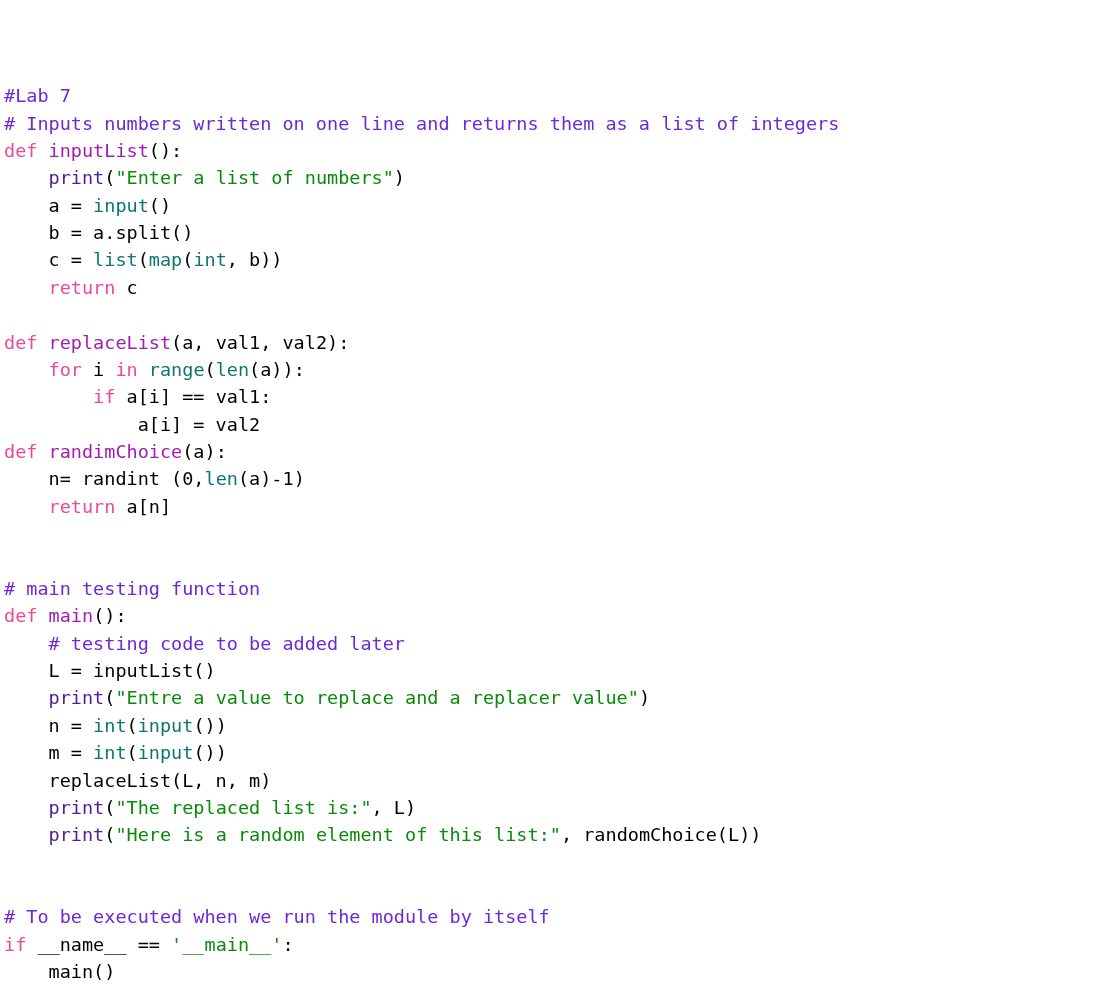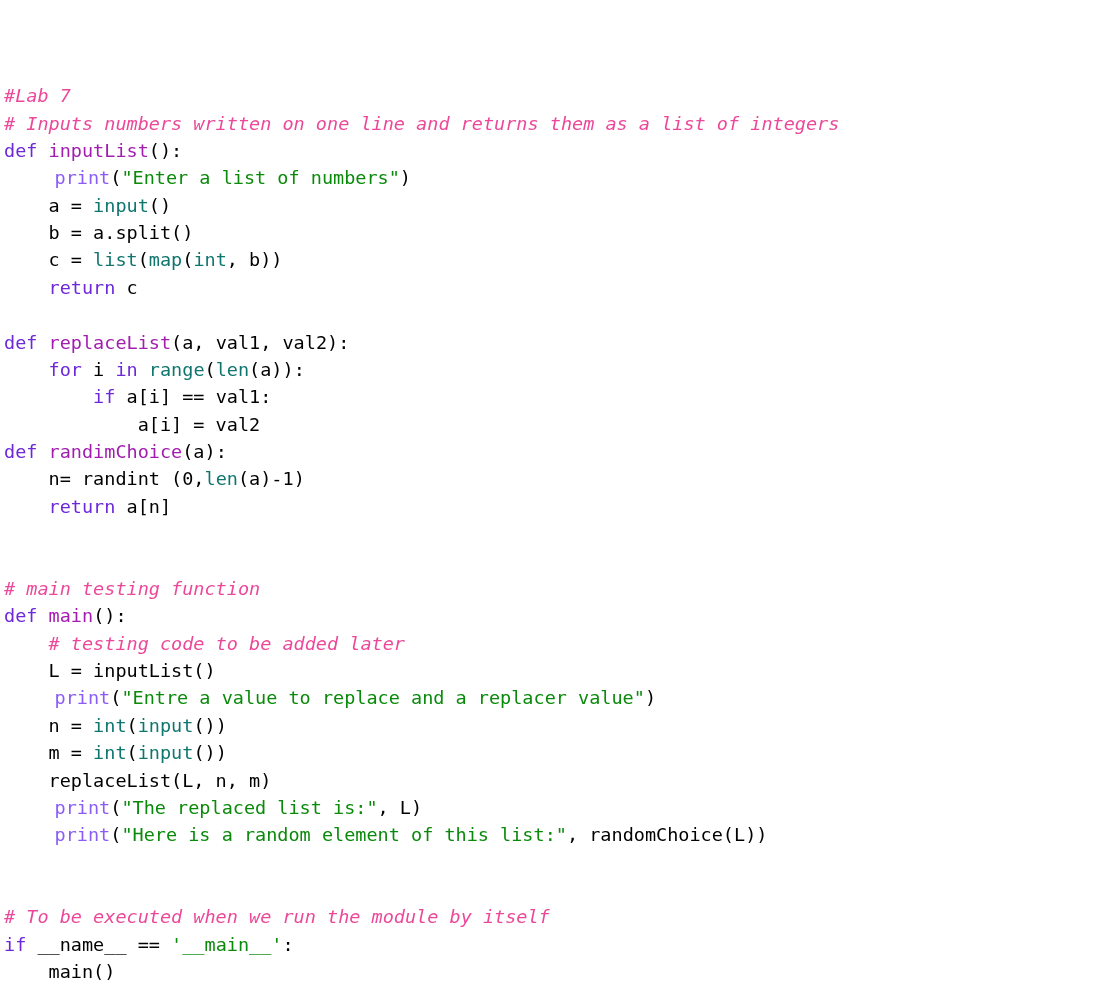--- a/index.html
+++ b/index.html
@@ -5,24 +5,24 @@
     body {
       font-family: Menlo, Monaco, Consolas, monospace;
       font-size: 18.5px;
       line-height: 1.48;
       background: #fff;
       color: #000;
       margin: 0;
       padding: 0 0 0 4px;
       white-space: pre;
     }
-    .c-comment { color: #ec4899; font-style: italic; }
-    .c-keyword { color: #6d28d9; }
+    .c-comment { color: #6d28d9; }
+    .c-keyword { color: #ec4899; }
     .c-defname { color: #a21caf; }
-    .c-print   { color: #8b5cf6; margin-left: 6px; }
+    .c-print   { color: #4c1d95; }
     .c-string  { color: #0a8a0a; }
     .c-builtin { color: #0f766e; }
     .c-num     { color: #000; }
   </style>
 </head>
 <body>
 
 
 <div id="code-block"><div><span class="c-comment">#Lab 7</span></div><div><span class="c-comment"># Inputs numbers written on one line and returns them as a list of integers</span></div><div><span class="c-keyword">def</span><span> </span><span class="c-defname">inputList</span><span>():</span></div><div><span>    </span><span class="c-print">print</span><span>(</span><span class="c-string">"Enter a list of numbers"</span><span>)</span></div><div><span>    a = </span><span class="c-builtin">input</span><span>()</span></div><div><span>    b = a.split()</span></div><div><span>    c = </span><span class="c-builtin">list</span><span>(</span><span class="c-builtin">map</span><span>(</span><span class="c-builtin">int</span><span>, b))</span></div><div><span>    </span><span class="c-keyword">return</span><span> c</span></div><div>&nbsp;</div><div><span class="c-keyword">def</span><span> </span><span class="c-defname">replaceList</span><span>(a, val1, val2):</span></div><div><span>    </span><span class="c-keyword">for</span><span> i </span><span class="c-keyword">in</span><span> </span><span class="c-builtin">range</span><span>(</span><span class="c-builtin">len</span><span>(a)):</span></div><div><span>        </span><span class="c-keyword">if</span><span> a[i] == val1:</span></div><div><span>            a[i] = val2</span></div><div><span class="c-keyword">def</span><span> </span><span class="c-defname">randimChoice</span><span>(a):</span></div><div><span>    n= randint (</span><span class="c-num">0</span><span>,</span><span class="c-builtin">len</span><span>(a)-</span><span class="c-num">1</span><span>)</span></div><div><span>    </span><span class="c-keyword">return</span><span> a[n]</span></div><div>&nbsp;</div><div>&nbsp;</div><div><span class="c-comment"># main testing function</span></div><div><span class="c-keyword">def</span><span> </span><span class="c-defname">main</span><span>():</span></div><div><span>    </span><span class="c-comment"># testing code to be added later</span></div><div><span>    L = inputList()</span></div><div><span>    </span><span class="c-print">print</span><span>(</span><span class="c-string">"Entre a value to replace and a replacer value"</span><span>)</span></div><div><span>    n = </span><span class="c-builtin">int</span><span>(</span><span class="c-builtin">input</span><span>())</span></div><div><span>    m = </span><span class="c-builtin">int</span><span>(</span><span class="c-builtin">input</span><span>())</span></div><div><span>    replaceList(L, n, m)</span></div><div><span>    </span><span class="c-print">print</span><span>(</span><span class="c-string">"The replaced list is:"</span><span>, L)</span></div><div><span>    </span><span class="c-print">print</span><span>(</span><span class="c-string">"Here is a random element of this list:"</span><span>, randomChoice(L))</span></div><div>&nbsp;</div><div>&nbsp;</div><div><span class="c-comment"># To be executed when we run the module by itself</span></div><div><span class="c-keyword">if</span><span> __name__ == </span><span class="c-string">'__main__'</span><span>:</span></div><div><span>    main()</span></div></div>
 

